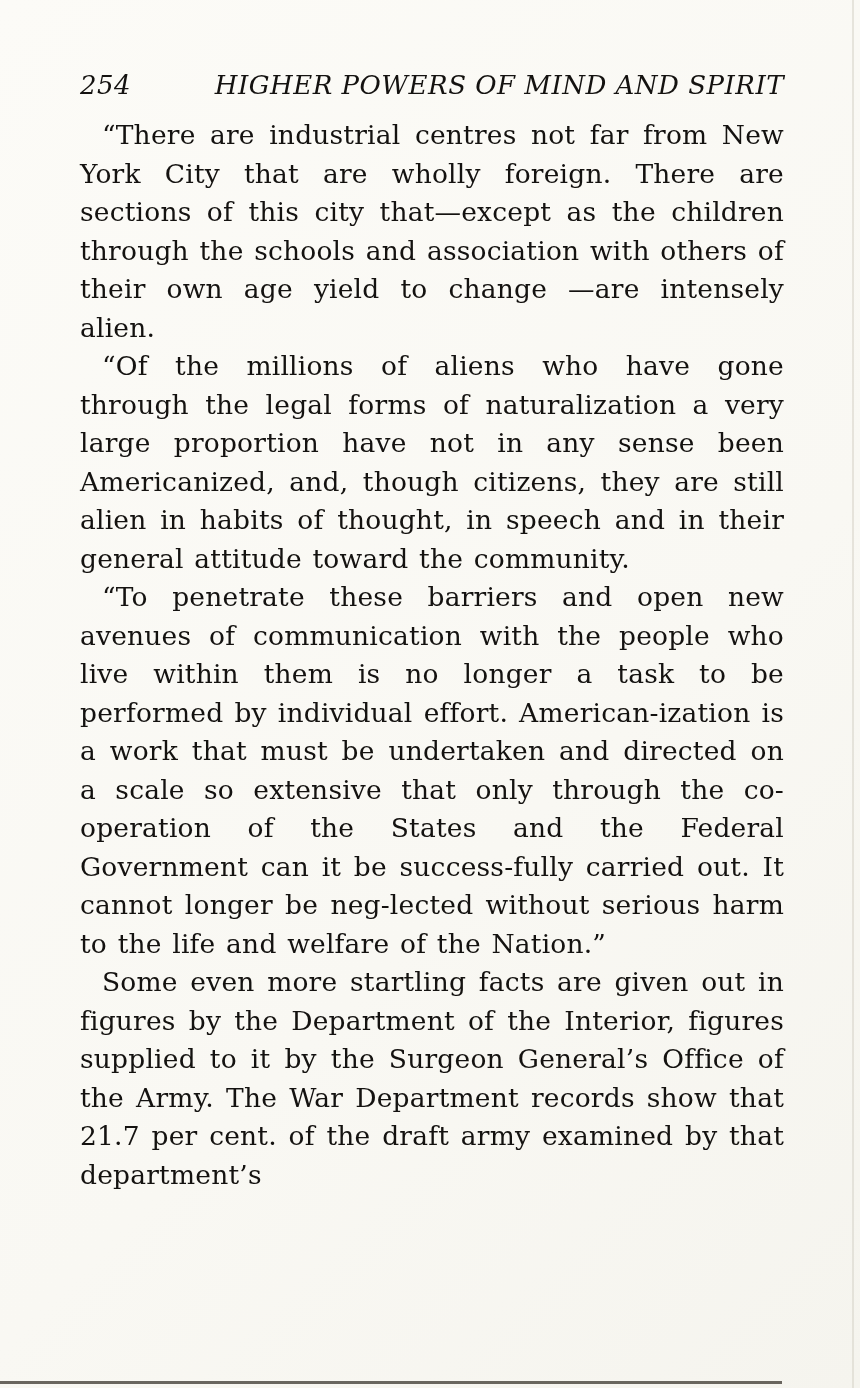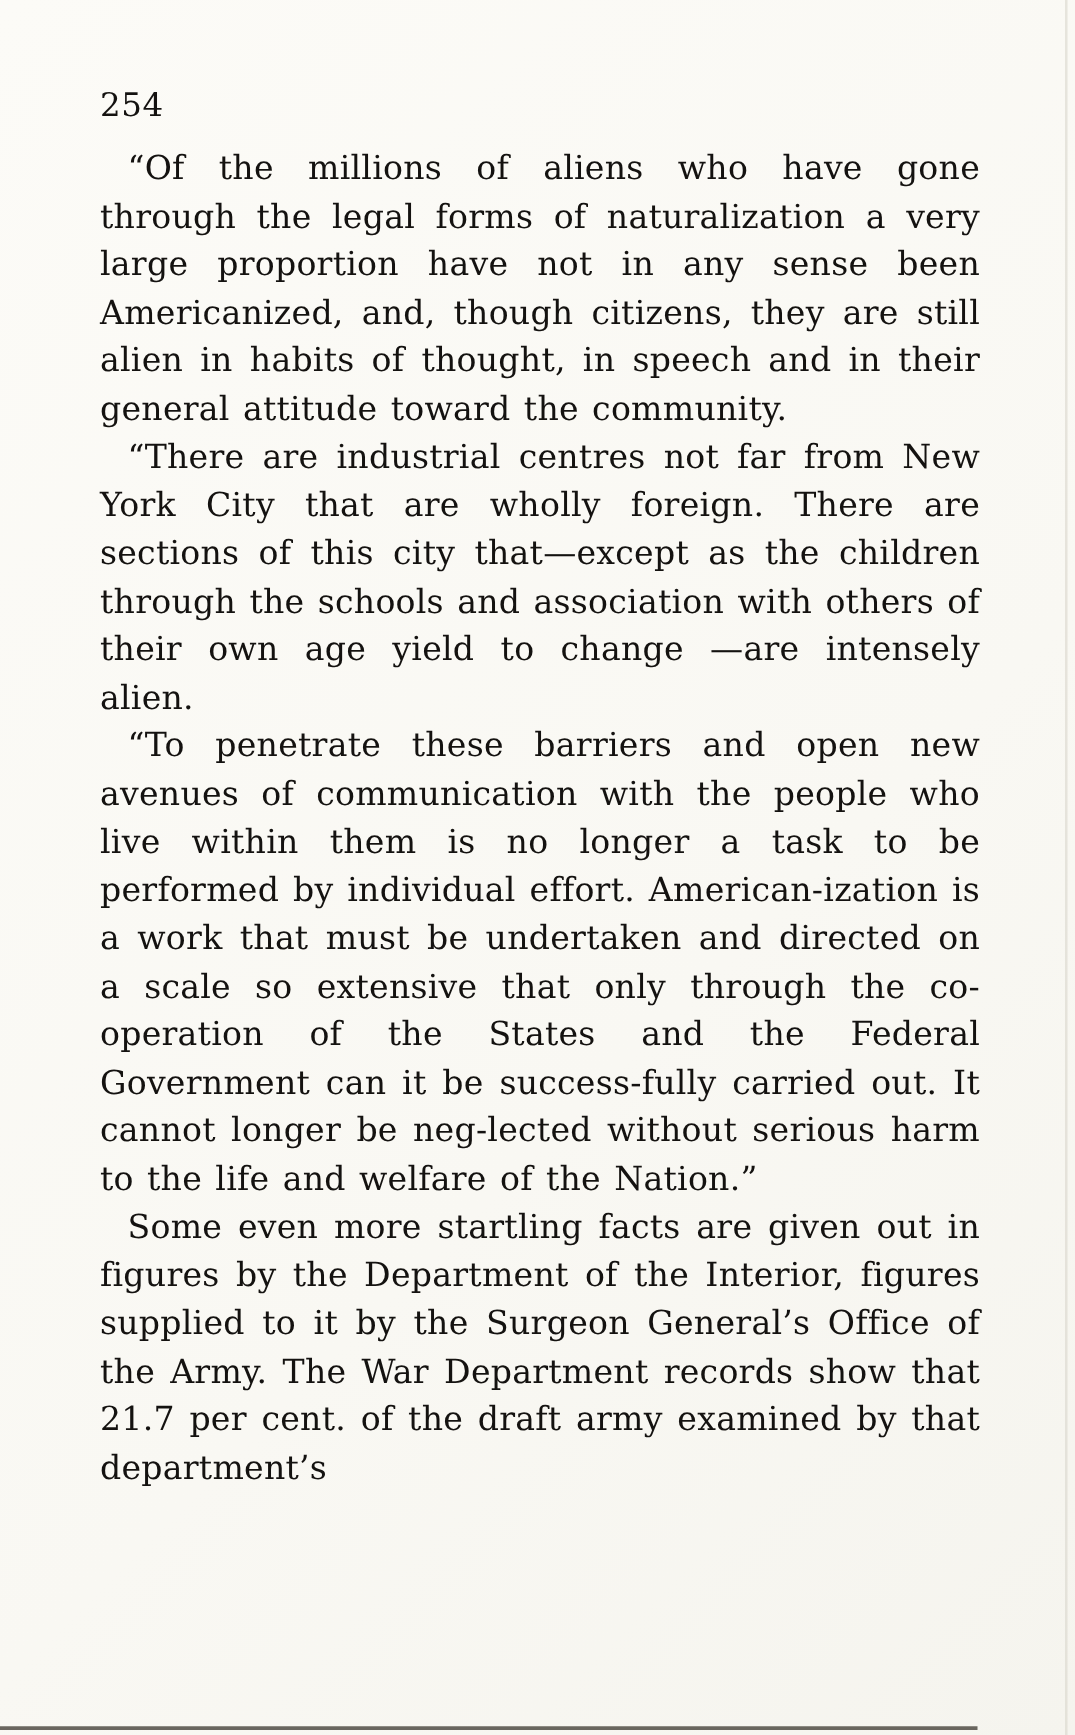--- a/index.html
+++ b/index.html
@@ -30,20 +30,21 @@
     width: 704px;
   }
   .running-head {
     display: flex;
     justify-content: space-between;
     align-items: baseline;
     font-size: 26px;
     letter-spacing: 0.5px;
     margin-bottom: 16px;
     white-space: nowrap;
+    font-style: italic;
   }
   .running-head .page-number {
     margin-right: 18px;
   }
   .body-text p {
     font-size: 26.5px;
     line-height: 38.5px;
     text-align: justify;
     text-indent: 22px;
     margin: 0;
@@ -70,25 +71,26 @@
   }
 </style>
 </head>
 <body>
 
 <div class="page">
   <div class="content">
 
     <div class="running-head">
       <span class="page-number">254</span>
+      <span class="chapter-title">HIGHER POWERS OF MIND AND SPIRIT</span>
     </div>
 
     <div class="body-text">
+      <p>“There are industrial centres not far from New York City that are wholly foreign. There are sections of this city that—except as the children through the schools and association with others of their own age yield to change —are intensely alien.</p>
       <p>“Of the millions of aliens who have gone through the legal forms of naturalization a very large proportion have not in any sense been Americanized, and, though citizens, they are still alien in habits of thought, in speech and in their general attitude toward the community.</p>
-      <p>“There are industrial centres not far from New York City that are wholly foreign. There are sections of this city that—except as the children through the schools and association with others of their own age yield to change —are intensely alien.</p>
       <p>“To penetrate these barriers and open new avenues of communication with the people who live within them is no longer a task to be performed by individual effort.  American-ization is a work that must be undertaken and directed on a scale so extensive that only through the co-operation of the States and the Federal Government can it be success-fully carried out.  It cannot longer be neg-lected without serious harm to the life and welfare of the Nation.”</p>
       <p>Some even more startling facts are given out in figures by the Department of the Interior, figures supplied to it by the Surgeon General’s Office of the Army.  The War Department records show that 21.7 per cent. of the draft army examined by that department’s</p>
     </div>
 
   </div>
 
   <div class="right-edge"></div>
   <div class="page-edge"></div>
 </div>
 

